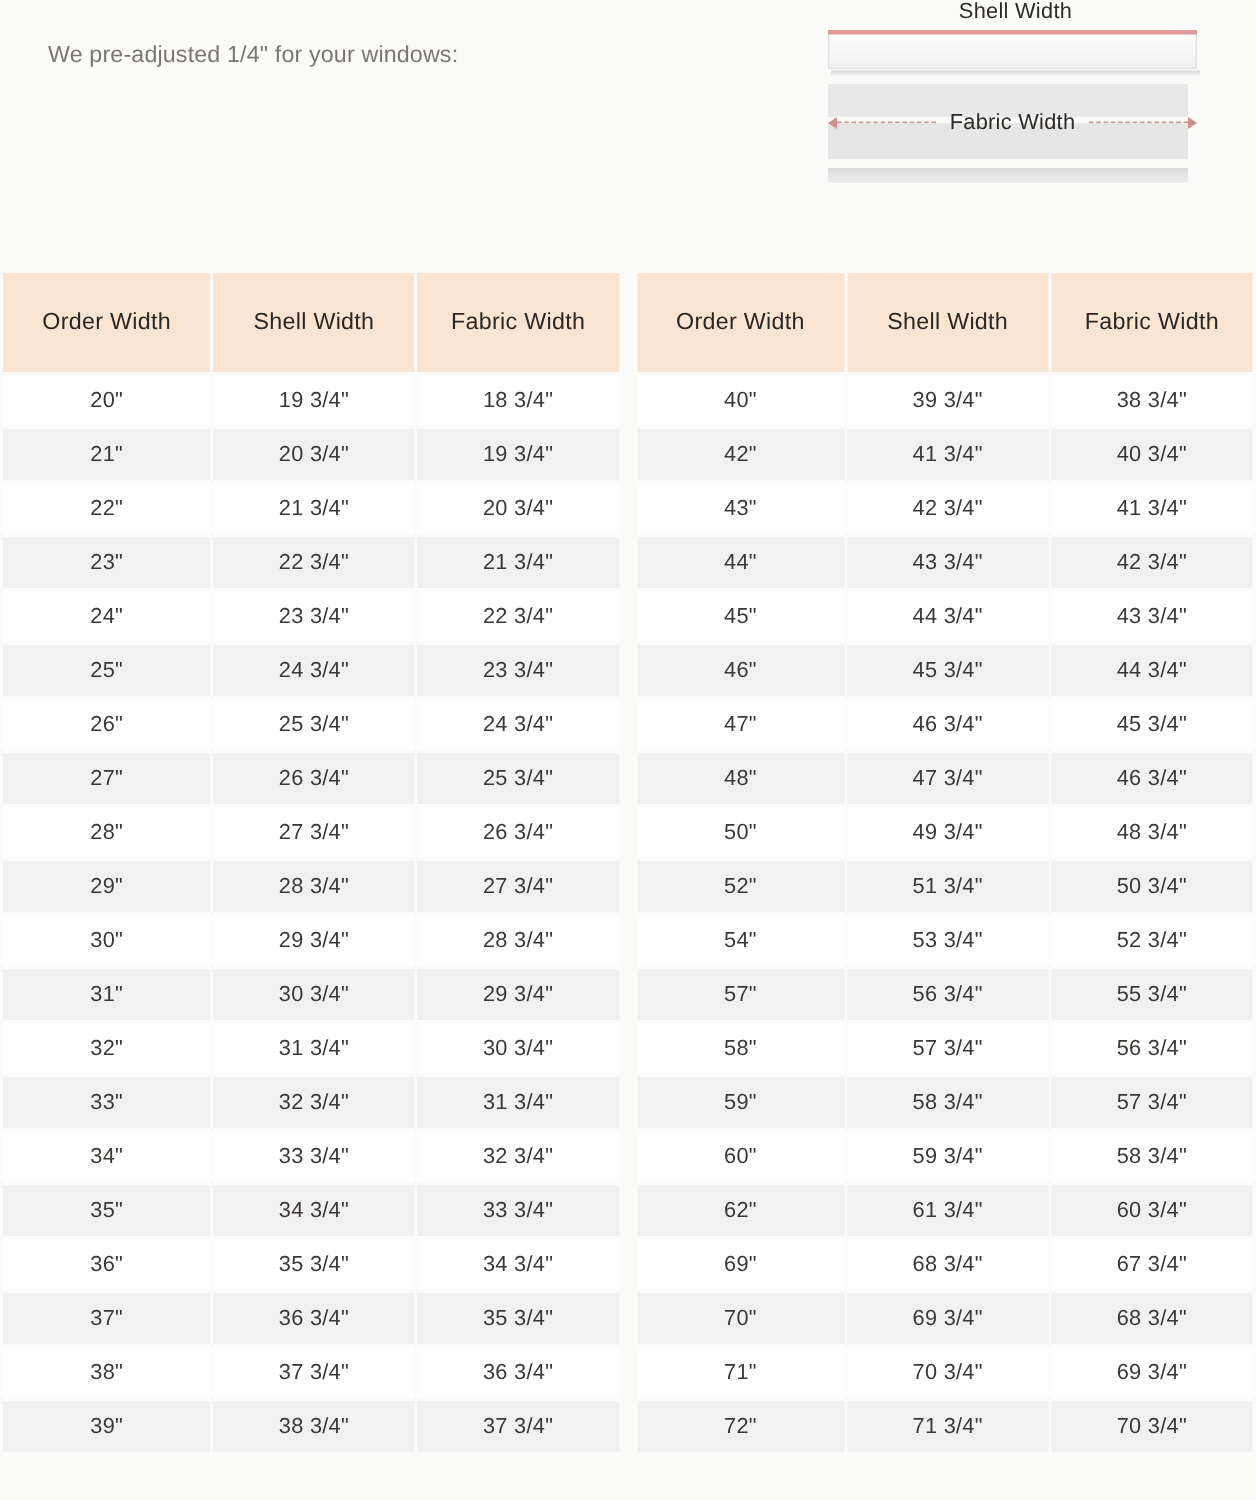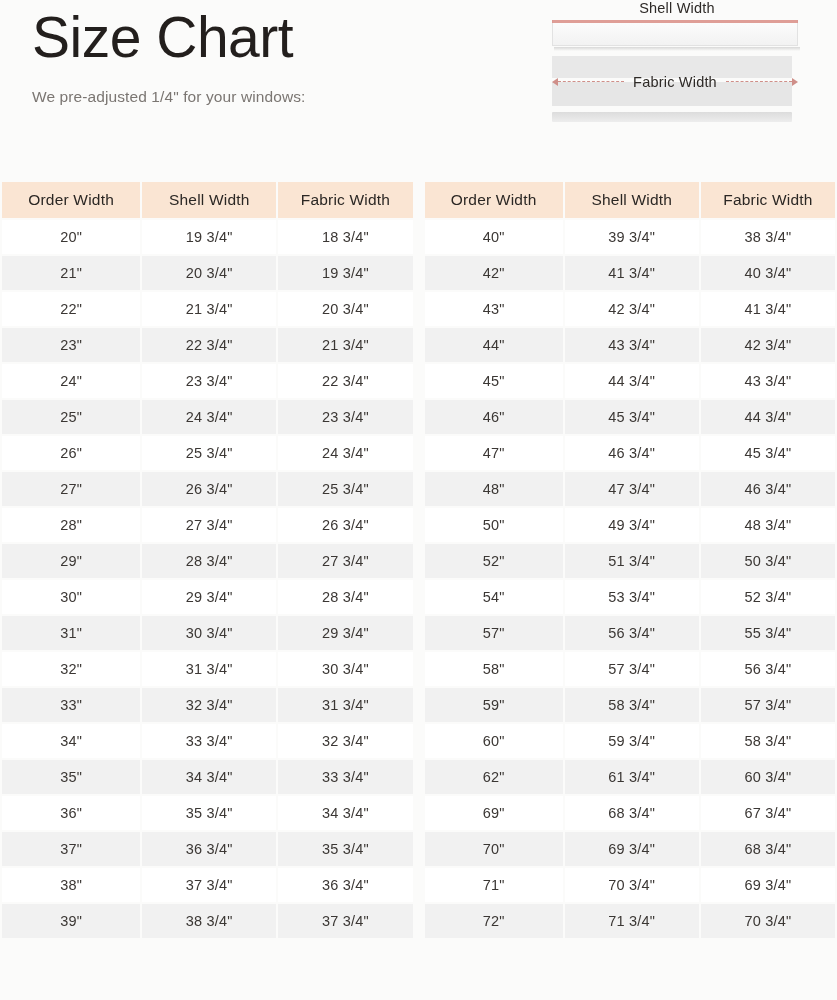--- a/index.html
+++ b/index.html
@@ -148,21 +148,21 @@
     border-collapse: separate;
     border-spacing: 2px 2px;
     table-layout: fixed;
     font-size: 14.5px;
   }
   .chart-table th {
     background: #fae5d3;
     color: #2b2724;
     font-weight: 400;
     font-size: 15.5px;
-    height: 36px;
+    height: 66px;
     letter-spacing: 0.2px;
     text-align: center;
     padding: 0;
     border: none;
   }
   .chart-table td {
     height: 34px;
     text-align: center;
     color: #3b3734;
     padding: 0;
@@ -176,21 +176,20 @@
   .col-order  { width: 34%; }
   .col-shell  { width: 33%; }
   .col-fabric { width: 33%; }
 </style>
 </head>
 <body>
 
 <div class="header-area">
 
   <div class="title-block">
-    <h1 class="page-title">Size Chart</h1>
     <div class="subtitle">
       <div class="subtitle-line">We pre-adjusted 1/4" for your windows:</div>
     </div>
   </div>
 
   <div class="diagram">
     <div class="diagram-label-shell">Shell Width</div>
     <div class="shell-bar"></div>
     <div class="shell-topline"></div>
     <div class="shell-shadow"></div>

